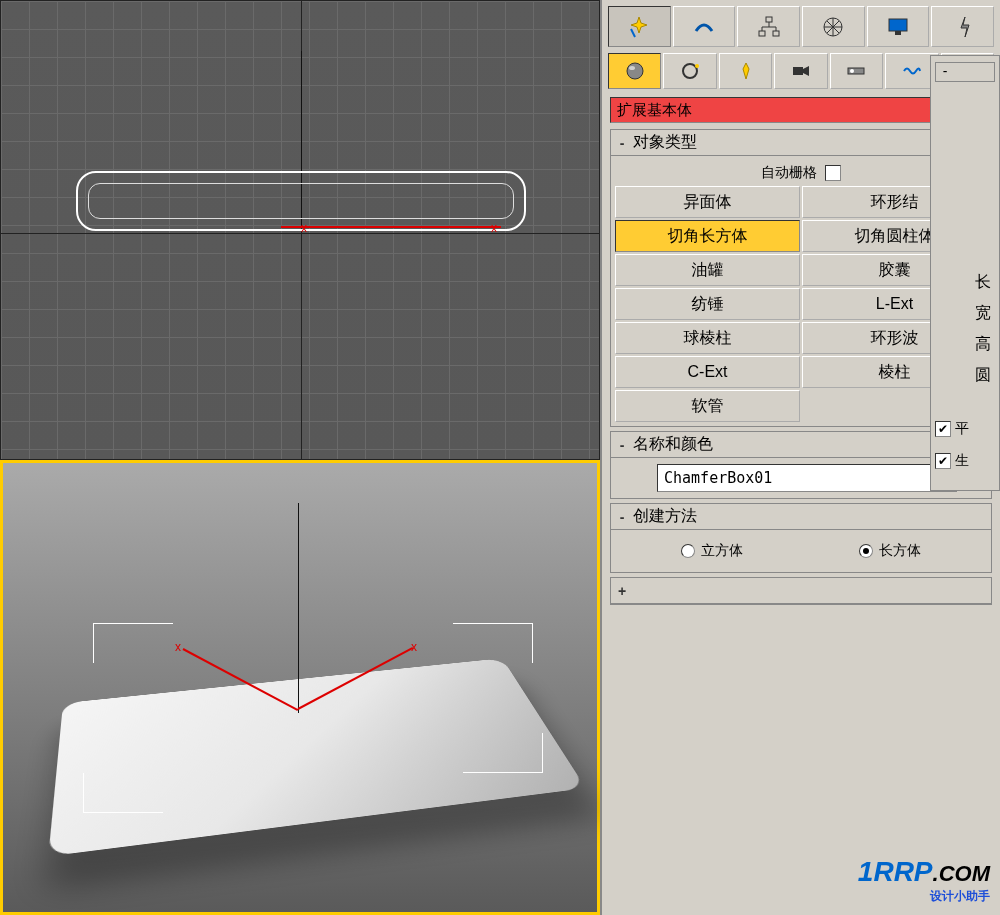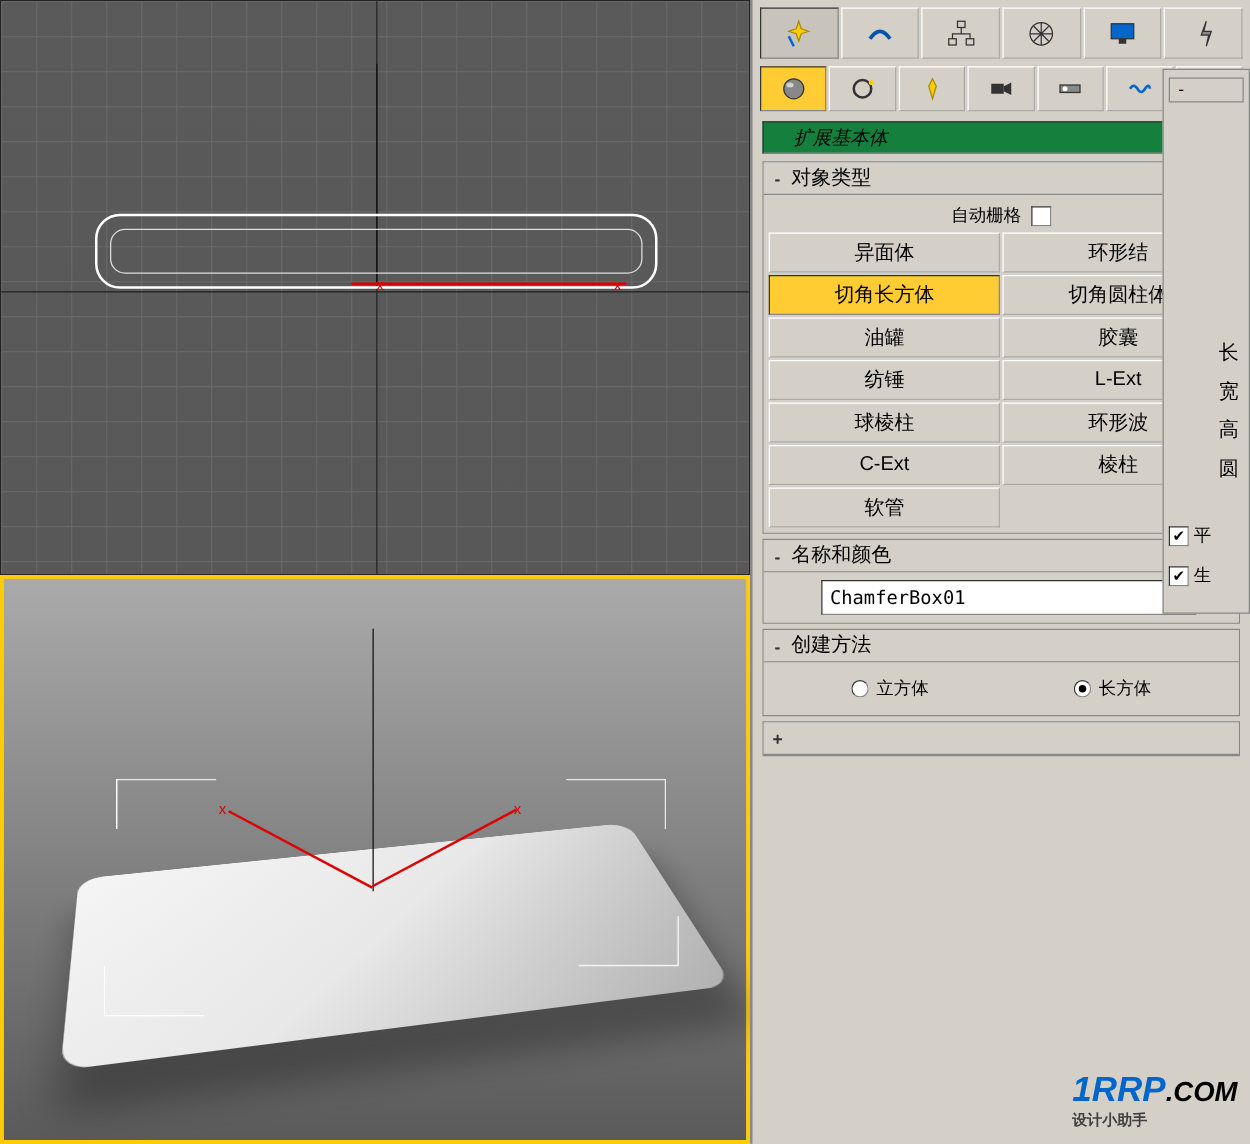--- a/index.html
+++ b/index.html
@@ -43,21 +43,21 @@
 .tab-row { display: flex; height: 45px; gap: 2px; padding: 2px; }
 .tab-btn { flex: 1; background: #d4d0c8; border: 1px outset #fff; display: flex; align-items: center; justify-content: center; cursor: pointer; }
 .tab-btn.active { border: 1px inset #888; background: #c8c4bc; }
 .tab-btn svg { width: 24px; height: 24px; }
 
 .icon-row { display: flex; height: 40px; gap: 2px; padding: 2px; margin-top: 2px; }
 .icon-btn { flex: 1; background: #d4d0c8; border: 1px outset #fff; display: flex; align-items: center; justify-content: center; cursor: pointer; font-size: 18px; }
 .icon-btn.active { background: #ffcc33; border: 1px inset #888; }
 
 .dropdown { margin: 6px 4px; height: 26px; display: flex; }
-.dropdown-field { flex: 1; background: #15803d; border: 1px inset #888; padding: 3px 24px; font-size: 15px; font-style: italic; }
+.dropdown-field { flex: 1; background: #ef4444; border: 1px inset #888; padding: 3px 6px; font-size: 15px; }
 .dropdown-arrow { width: 22px; background: #d4d0c8; border: 1px outset #fff; display: flex; align-items: center; justify-content: center; }
 
 .rollout { margin: 4px; border: 1px solid #888; }
 .rollout-header { background: #d4d0c8; border-bottom: 1px solid #888; display: flex; align-items: center; height: 26px; }
 .rollout-toggle { width: 22px; text-align: center; font-weight: bold; color: #333; }
 .rollout-title { flex: 1; text-align: left; font-size: 16px; }
 .rollout-body { padding: 4px; background: #d4d0c8; }
 
 .auto-grid-row { display: flex; justify-content: center; align-items: center; gap: 8px; padding: 4px; font-family: Liberation Serif, serif; }
 .checkbox-box { width: 16px; height: 16px; background: #fff; border: 1px inset #888; }
@@ -78,21 +78,21 @@
 .right-sliver { position: absolute; right: 0; top: 55px; width: 70px; background: #d4d0c8; border: 1px solid #888; padding: 6px 4px; }
 .sliver-header { display: flex; height: 20px; border: 1px solid #888; margin-bottom: 40px; }
 .sliver-toggle { width: 18px; text-align: center; }
 .param-label { font-size: 16px; margin: 10px 0; text-align: right; padding-right: 4px; }
 .param-check { display: flex; align-items: center; gap: 4px; margin: 14px 0; }
 .check-checked { width: 16px; height: 16px; background: #fff; border: 1px inset #888; display: flex; align-items: center; justify-content: center; font-size: 12px; }
 
 .watermark { position: absolute; right: 10px; bottom: 10px; font-weight: bold; font-style: italic; font-size: 28px; }
 .wm-1 { color: #0066cc; }
 .wm-com { color: #000000; font-size: 22px; }
-.wm-sub { font-size: 12px; color: #404040; font-style: normal; display: block; }
+.wm-sub { font-size: 12px; color: #1d4ed8; font-style: normal; display: block; text-align: right; }
 </style>
 </head>
 <body>
 
 <div class="main-container">
   <div class="viewport-area">
     <div class="viewport-top">
       <div class="grid-bg"></div>
       <div class="grid-axis-h"></div>
       <div class="grid-axis-v"></div>

